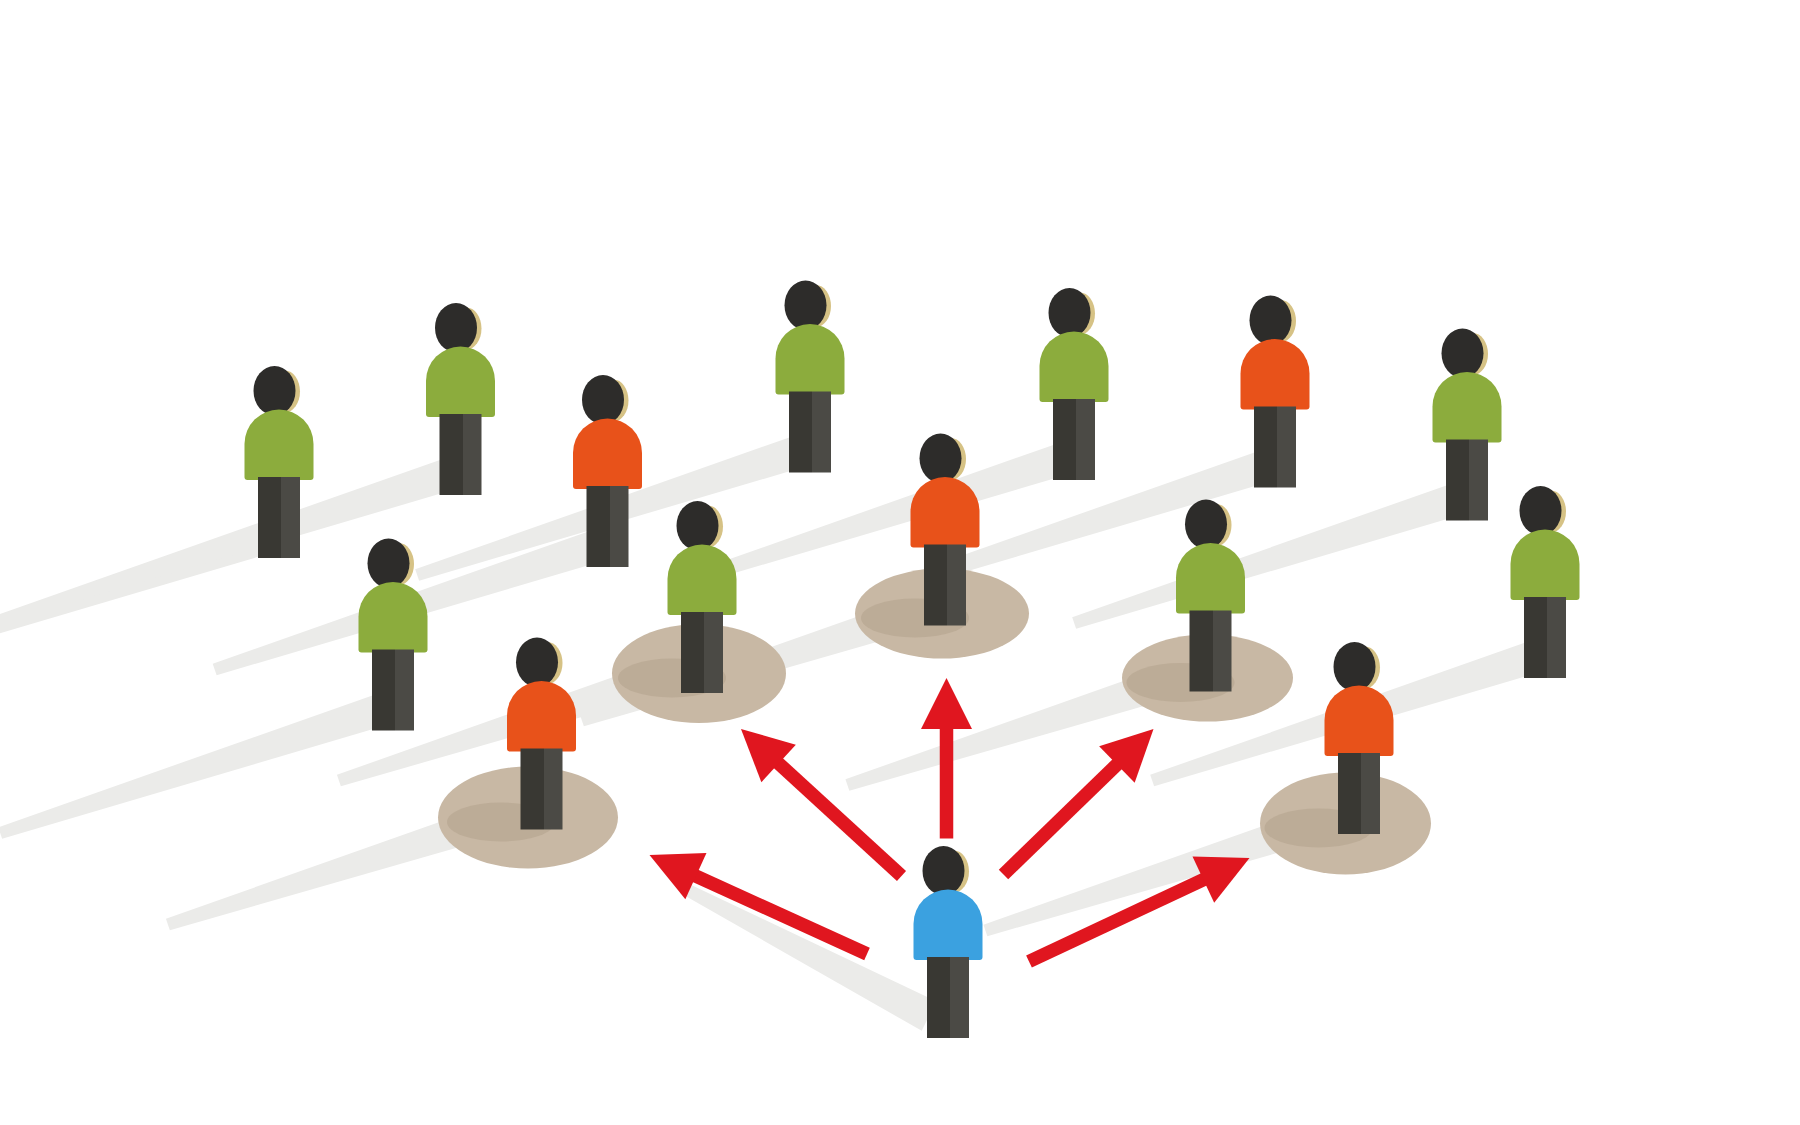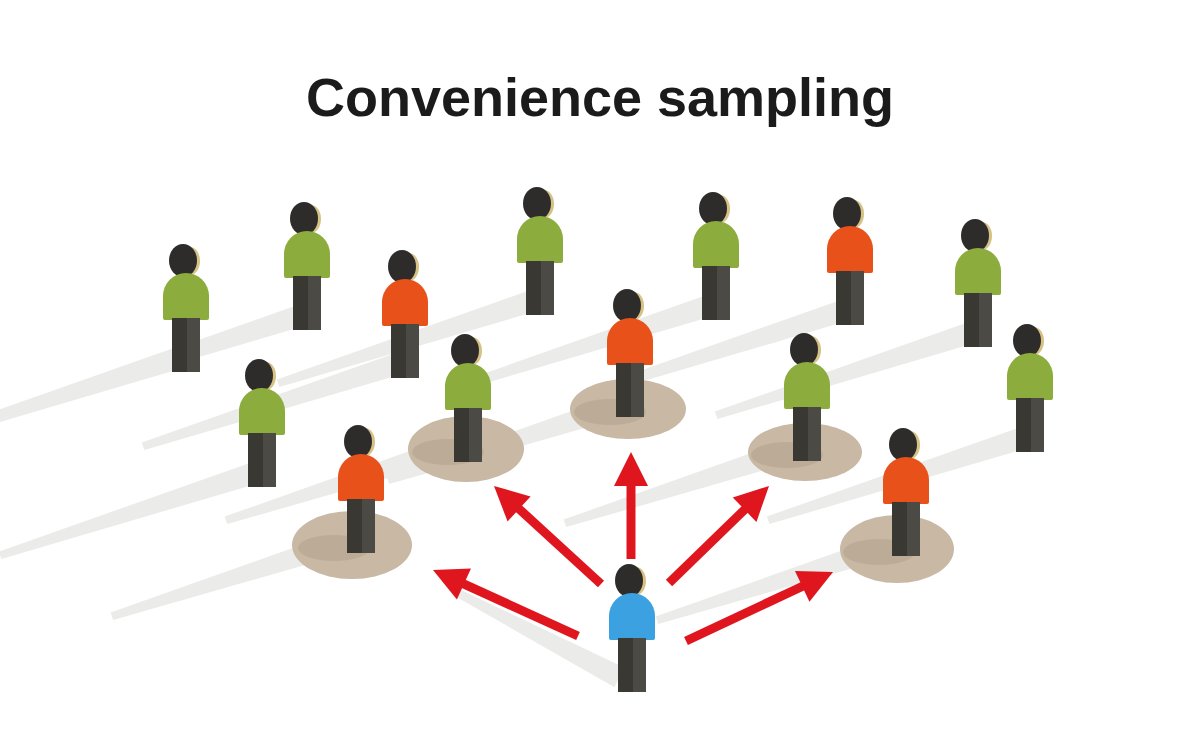--- a/index.html
+++ b/index.html
@@ -19,21 +19,20 @@
   .person{position:absolute;width:46px;height:128px;}
   .person .face{position:absolute;left:17px;top:3px;width:20px;height:28px;border-radius:50%;}
   .person .hair{position:absolute;left:6px;top:0;width:28px;height:33px;border-radius:50%;}
   .person .shirt{position:absolute;left:0;top:29px;width:46px;height:47px;border-radius:23px 23px 2px 2px;}
   .person .legs{position:absolute;left:9px;top:74px;width:28px;height:54px;}
 </style>
 </head>
 <body>
 
 <div class="canvas">
-  <h1 class="title">Convenience sampling</h1>
   <svg class="layer" id="ground-layer">
       <polygon points="0,-14 0,8 -270,-4 -270,-12" fill="#ebebe9" transform="translate(182,360) rotate(-19)"></polygon>
       <polygon points="0,-14 0,8 -270,-4 -270,-12" fill="#ebebe9" transform="translate(303,318) rotate(-19)"></polygon>
       <polygon points="0,-14 0,8 -270,-4 -270,-12" fill="#ebebe9" transform="translate(401,366) rotate(-19)"></polygon>
       <polygon points="0,-14 0,8 -270,-4 -270,-12" fill="#ebebe9" transform="translate(536,303) rotate(-19)"></polygon>
       <polygon points="0,-14 0,8 -270,-4 -270,-12" fill="#ebebe9" transform="translate(712,308) rotate(-19)"></polygon>
       <polygon points="0,-14 0,8 -270,-4 -270,-12" fill="#ebebe9" transform="translate(846,313) rotate(-19)"></polygon>
       <polygon points="0,-14 0,8 -270,-4 -270,-12" fill="#ebebe9" transform="translate(974,335) rotate(-19)"></polygon>
       <polygon points="0,-14 0,8 -270,-4 -270,-12" fill="#ebebe9" transform="translate(258,475) rotate(-19)"></polygon>
       <polygon points="0,-14 0,8 -230,-4 -230,-12" fill="#ebebe9" transform="translate(446,453) rotate(-19)"></polygon>

